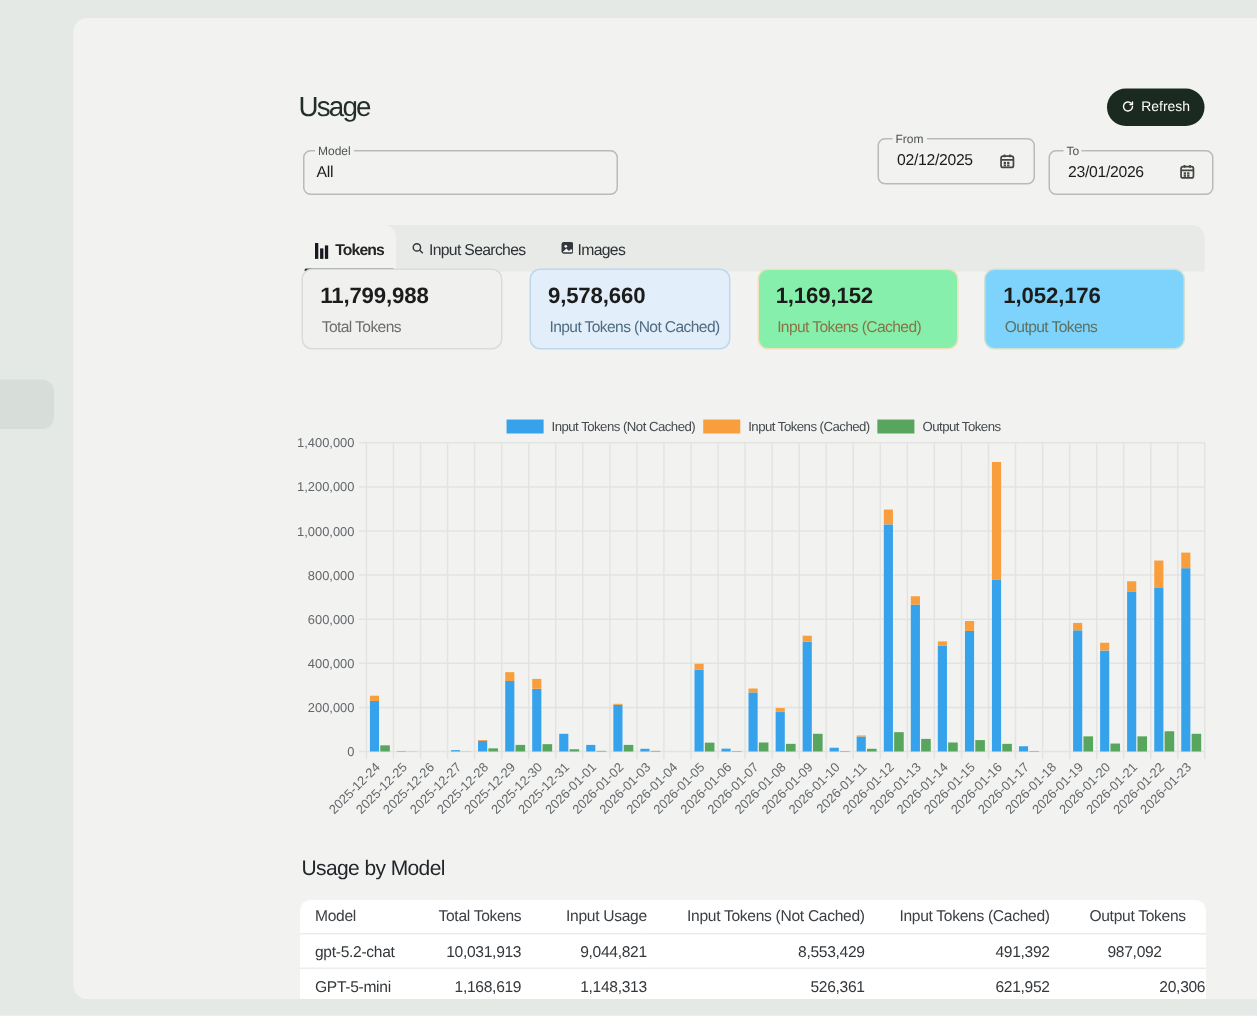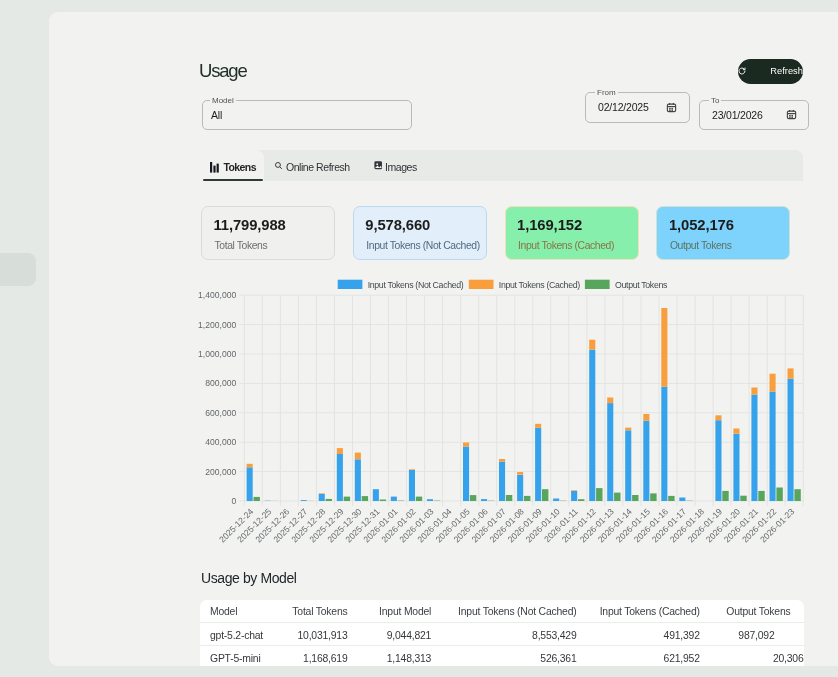--- a/index.html
+++ b/index.html
@@ -3,29 +3,29 @@
 <meta charset="utf-8">
 <style>
   * { margin:0; padding:0; box-sizing:border-box; }
   html,body { width:838px; height:677px; overflow:hidden; }
   body { background:#e4e9e5; font-family:"Liberation Sans", sans-serif; position:relative; }
   .abs { position:absolute; }
   .card { left:49px; top:12px; width:789px; height:653.5px; background:#f2f3f1; border-radius:9px 0 0 9px; }
   .sideitem { left:-8px; top:253px; width:44px; height:32.5px; background:#d7ddd8; border-radius:8px; }
   .title { left:199px; top:60px; font-size:18.5px; letter-spacing:-1.2px; color:#212f27; }
   .refresh { left:738.3px; top:58.6px; width:64.6px; height:25.2px; background:#1b2a20; border-radius:13px;
-             display:flex; align-items:center; justify-content:space-between; gap:5px; color:#fdfdfc; font-size:9.3px; }
+             display:flex; align-items:center; justify-content:center; gap:5px; color:#fdfdfc; font-size:9.3px; }
   .field { border:1px solid #b7bcb7; border-radius:5px; background:transparent; }
   .flabel { position:absolute; top:-5px; font-size:8px; color:#4e544f; background:#f2f3f1; padding:0 2px; line-height:9px; }
   .fval { position:absolute; left:8px; top:8px; font-size:10.5px; color:#1c1c1c; letter-spacing:-0.2px; }
   .tabstrip { left:199.5px; top:150.3px; width:603.5px; height:30.5px; background:#e7eae6; border-radius:8px 8px 0 0; }
   .activetab { left:199.5px; top:150.3px; width:64px; height:30.5px; background:#f2f3f1; border-radius:8px 8px 0 0; }
   .underline { left:203px; top:178.6px; width:59.5px; height:2.6px; background:#2b3d31; border-radius:2px; }
   .tabtext { font-size:10.5px; color:#252525; top:160.5px; letter-spacing:-0.45px; }
-  .scard { top:206px; width:134px; height:53.5px; border-radius:7px; border:1px solid; }
+  .scard { top:179px; width:134px; height:53.5px; border-radius:7px; border:1px solid; }
   .snum { position:absolute; left:11.5px; top:9.5px; font-size:14.8px; letter-spacing:-0.1px; color:#1c1c1c; font-weight:700; }
   .slab { position:absolute; left:12.5px; top:33px; font-size:10.4px; letter-spacing:-0.4px; }
   .ubm { left:201px; top:570px; font-size:14px; letter-spacing:-0.4px; color:#21262b; }
   .tclip { position:absolute; left:199.5px; top:599.5px; width:604px; height:66px; overflow:hidden;
            background:#ffffff; border-radius:7px 7px 0 0; }
   table.t { width:604px; border-collapse:collapse; font-size:10.4px; color:#34383b; table-layout:fixed; }
   table.t th { font-weight:normal; color:#3c4044; }
   table.t th, table.t td { padding:2px 0 0 0; height:23px; text-align:right; white-space:nowrap; letter-spacing:-0.2px; }
   table.t th.c1, table.t td.c1 { text-align:left; padding-left:10.5px; }
   table.t tr { border-bottom:1px solid #ebedeb; }
@@ -88,21 +88,21 @@
 <svg class="abs" style="left:210.4px;top:162px" width="9.2" height="10.6" viewBox="0 0 9.2 10.6">
     <rect x="0" y="0" width="2.2" height="10.6" fill="#16191d"></rect>
     <rect x="3.4" y="3.6" width="2.2" height="7" fill="#16191d"></rect>
     <rect x="6.6" y="1.6" width="2.2" height="9" fill="#16191d"></rect>
   </svg>
 <div class="abs tabtext" style="left:223.5px;font-weight:bold;letter-spacing:-0.6px;">Tokens</div>
 <svg class="abs" style="left:273.5px;top:160.8px" width="9" height="9" viewBox="0 0 24 24" fill="none" stroke="#33383c" stroke-width="2.6">
     <circle cx="10.5" cy="10.5" r="6.5"></circle>
     <line x1="15.5" y1="15.5" x2="21" y2="21"></line>
   </svg>
-<div class="abs tabtext" style="left:286px;color:#2e3236;">Online Refresh</div>
+<div class="abs tabtext" style="left:286px;color:#2e3236;">Input Searches</div>
 <svg class="abs" style="left:373.5px;top:161px" width="8.5" height="8.5" viewBox="0 0 24 24">
     <rect x="1" y="1" width="22" height="22" rx="4" fill="#33383c"></rect>
     <circle cx="9" cy="9" r="2.6" fill="#f2f3f1"></circle>
     <path d="M3 20 L10 13 L15 18 L19 14 L21 16 L21 20 Z" fill="#f2f3f1"></path>
   </svg>
 <div class="abs tabtext" style="left:385px;color:#2e3236;">Images</div>
 
 <div class="abs scard" style="left:201px;background:#f0f1ef;border-color:#dbdcd9;">
   <div class="snum">11,799,988</div>
     <div class="slab" style="color:#6c6f6c;">Total Tokens</div>
@@ -284,21 +284,21 @@
     <text x="419.0" y="19.5" font-size="8.8" letter-spacing="-0.35" fill="#45494d">Output Tokens</text>
   </svg>
 
 <div class="abs ubm">Usage by Model</div>
 <div class="tclip">
     <table class="t">
   <tbody>
         <tr>
     <th class="c1" style="width:88px;">Model</th>
     <th style="width:60px;">Total Tokens</th>
-    <th style="width:83.7px;">Input Model</th>
+    <th style="width:83.7px;">Input Usage</th>
     <th style="width:145.3px;">Input Tokens (Not Cached)</th>
     <th style="width:123.3px;">Input Tokens (Cached)</th>
     <th style="padding-right:13px;">Output Tokens</th>
   </tr>
   <tr>
     <td class="c1">gpt-5.2-chat</td>
           <td>10,031,913</td>
           <td>9,044,821</td>
           <td>8,553,429</td>
           <td>491,392</td>

